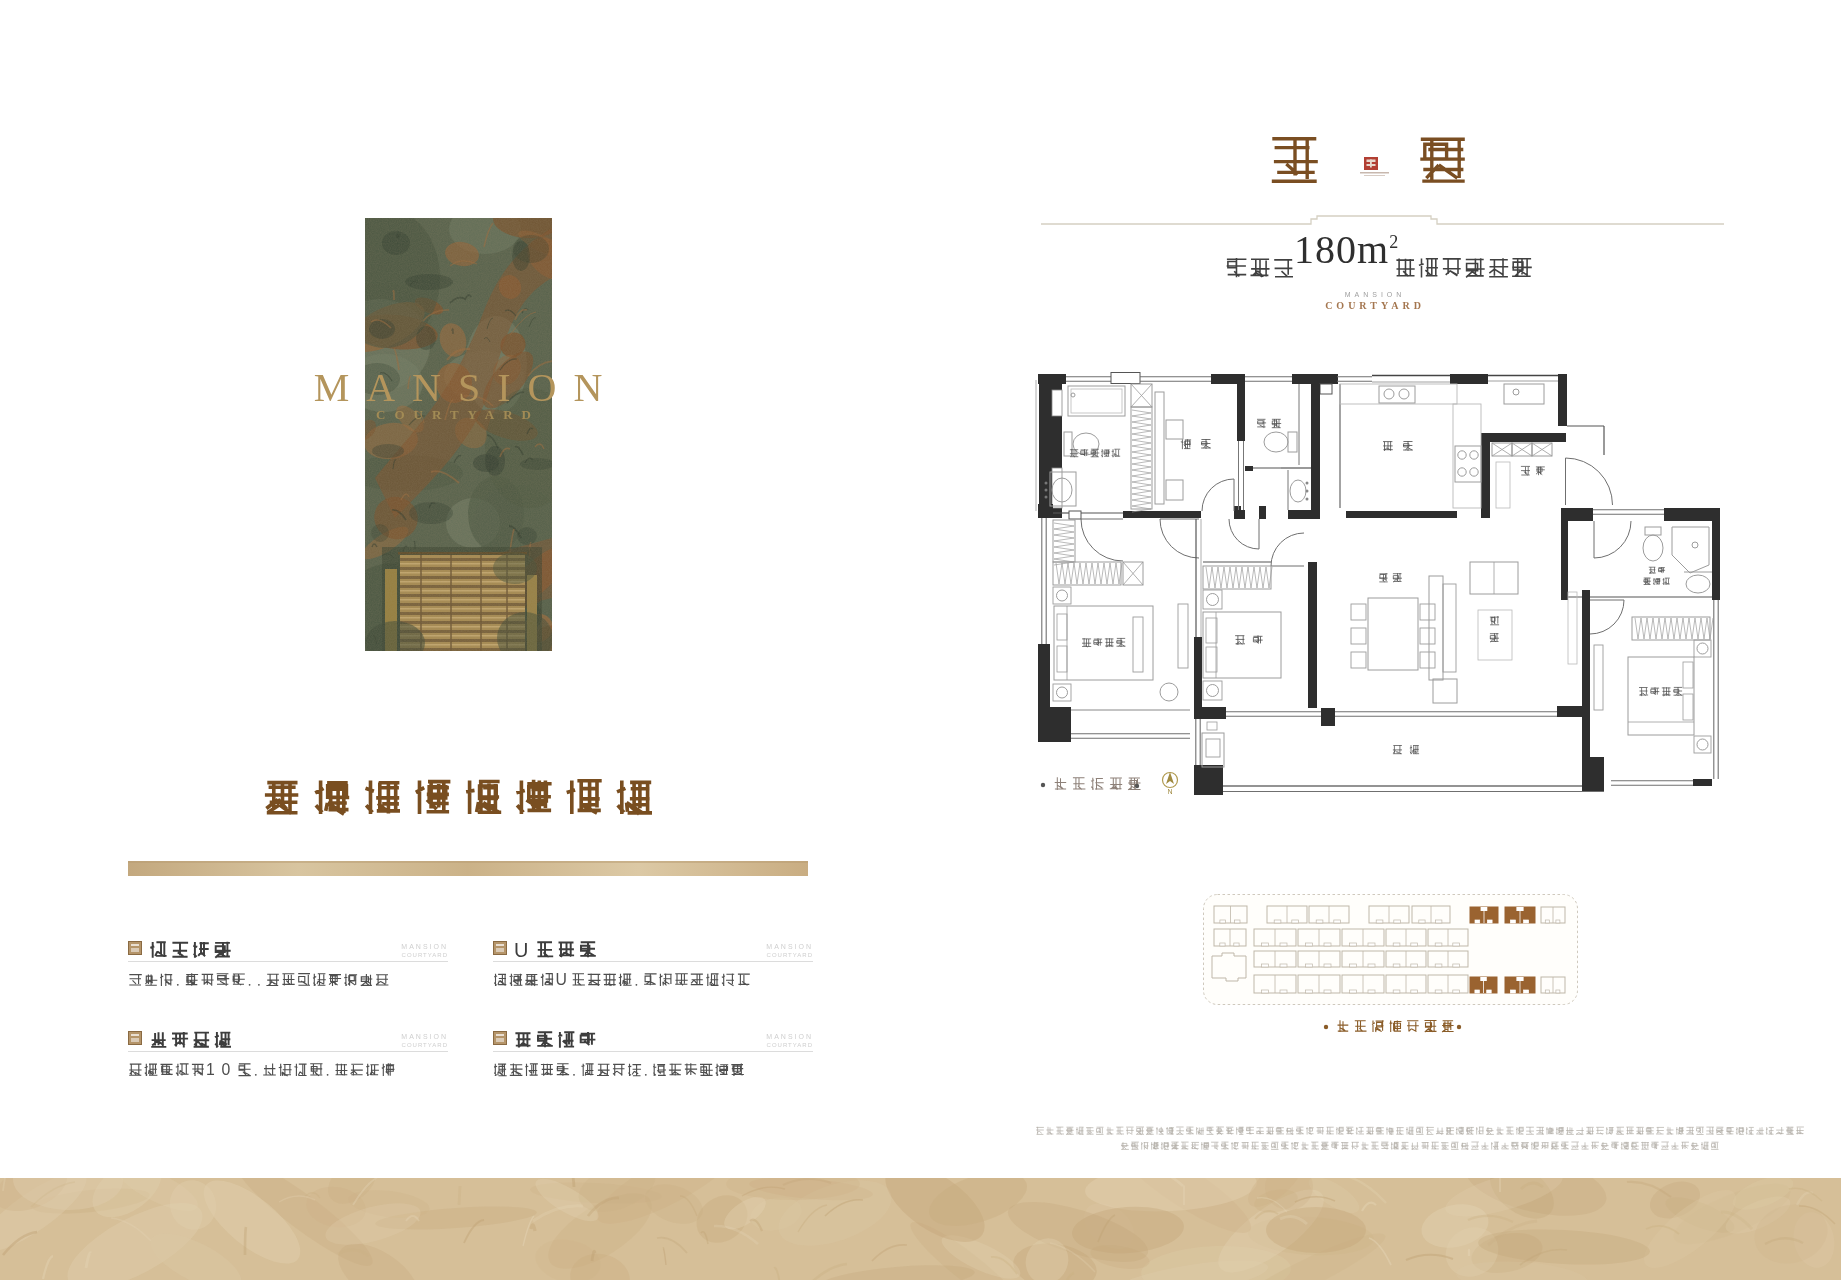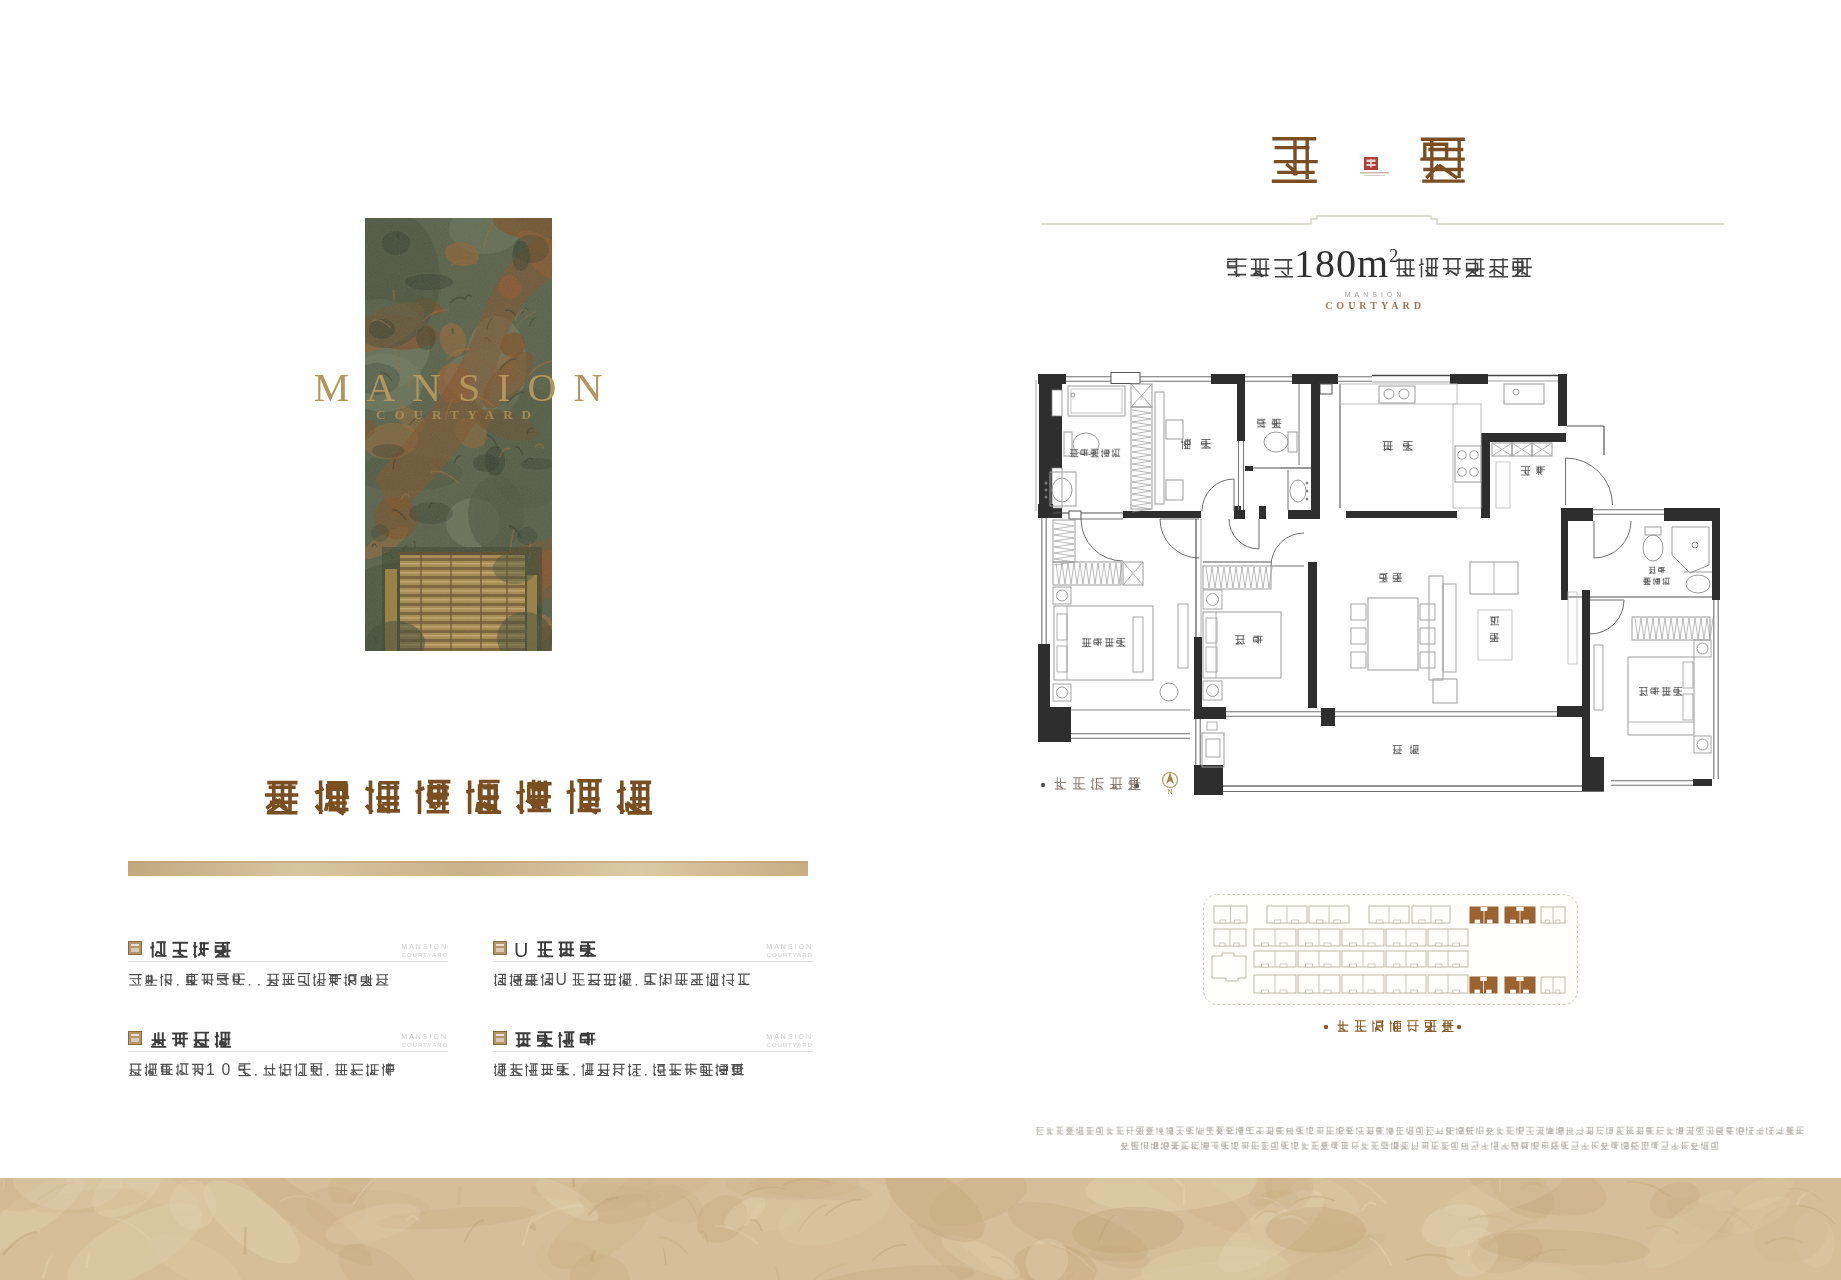--- a/index.html
+++ b/index.html
@@ -366,21 +366,21 @@
     <path d="M1.9 13.2L21.4 13.2M1.7 20.0L20.9 20.0M2.7 28.6L21.2 28.6M11.5 12.1L11.5 31.2M2.9 15.5H11.3V21.7H2.9ZM9.2 25.2L14.3 30.5" stroke="#414141" stroke-width="1.56" fill="none" stroke-opacity="1.00"></path>
     <path d="M26.0 13.3L44.1 13.3M25.5 29.4L43.4 29.4M26.1 22.9L44.5 22.9M35.0 13.8L35.0 30.3M41.1 14.4L41.1 30.5M30.8 12.6L30.8 29.6M32.6 24.7L38.5 30.6M32.6 24.7L27.8 29.2M30.7 26.1L37.0 30.8" stroke="#414141" stroke-width="1.56" fill="none" stroke-opacity="1.00"></path>
     <path d="M49.2 13.9L67.2 13.9M50.0 30.7L68.0 30.7M49.6 22.4L67.4 22.4M63.2 14.2L63.2 28.7M56.5 25.2L62.2 30.3" stroke="#414141" stroke-width="1.56" fill="none" stroke-opacity="1.00"></path>
     <path d="M171.4 14.1L189.0 14.1M171.6 29.7L189.5 29.7M171.5 23.0L189.7 23.0M185.3 13.0L185.3 30.5M180.5 12.8L180.5 30.2M174.1 12.4L174.1 28.9M178.2 25.1L183.5 30.4" stroke="#414141" stroke-width="1.56" fill="none" stroke-opacity="1.00"></path>
     <path d="M196.5 12.6L196.5 31.4M193.9 19.2L198.7 18.0M201.3 21.8L212.9 21.8M200.8 29.8L212.4 29.8M200.8 12.7L213.0 12.7M210.8 12.3L210.8 28.9M206.8 12.4L206.8 30.0M202.6 12.0L202.6 30.6M200.4 24.2L205.8 29.1" stroke="#414141" stroke-width="1.56" fill="none" stroke-opacity="1.00"></path>
     <path d="M217.9 22.8L235.7 22.8M217.8 12.9L235.8 12.9M223.1 12.6L223.1 28.1M233.0 13.6L233.0 28.0M225.1 24.8L232.4 29.8M225.1 24.8L220.7 28.8M224.8 24.6L232.5 29.0" stroke="#414141" stroke-width="1.56" fill="none" stroke-opacity="1.00"></path>
     <path d="M241.1 23.0L259.7 23.0M240.8 13.5L258.7 13.5M241.8 29.9L258.7 29.9M250.4 12.6L250.4 28.2M255.7 12.2L255.7 29.0M241.6 17.5H252.6V24.6H241.6ZM247.3 25.6L253.3 30.3M247.3 25.6L241.1 31.4" stroke="#414141" stroke-width="1.56" fill="none" stroke-opacity="1.00"></path>
     <path d="M264.5 20.7L283.2 20.7M264.2 30.7L282.9 30.7M264.9 13.7L282.8 13.7M278.0 12.2L278.0 30.1M269.4 14.3L269.4 29.8M269.4 23.2L277.8 28.5M269.4 23.2L264.3 27.2" stroke="#414141" stroke-width="1.56" fill="none" stroke-opacity="1.00"></path>
     <path d="M287.5 12.7L306.1 12.7M287.1 30.3L305.7 30.3M287.2 21.4L306.8 21.4M292.7 12.4L292.7 30.1M297.0 12.5L297.0 28.5M302.1 12.5L302.1 30.5M288.2 16.1H297.9V24.0H288.2ZM295.4 24.9L302.8 29.3M295.4 24.9L290.1 30.0" stroke="#414141" stroke-width="1.56" fill="none" stroke-opacity="1.00"></path>
   </svg>
-<div class="abs serif" style="left:1294px;top:240px;font-size:40px;color:#2f2f2f;letter-spacing:1px">180m<span style="font-size:18px;vertical-align:15px">2</span></div>
+<div class="abs serif" style="left:1294px;top:226px;font-size:40px;color:#2f2f2f;letter-spacing:1px">180m<span style="font-size:18px;vertical-align:15px">2</span></div>
 
 <div class="abs" style="left:1275px;top:291px;width:200px;text-align:center;color:#9e9e9e;font-size:7px;letter-spacing:4px">MANSION</div>
 <div class="abs serif" style="left:1275px;top:300px;width:200px;text-align:center;color:#a4764f;font-size:10px;letter-spacing:4px;font-weight:bold">COURTYARD</div>
 
 <svg class="abs" style="left:1030px;top:365px" width="700" height="435" viewBox="1030 365 700 435">
     <rect x="1038.0" y="374.0" width="28.0" height="10.0" fill="#2e2e2e" stroke="none" stroke-width="1.0" opacity="1.00"></rect>
     <rect x="1039.0" y="374.0" width="23.0" height="144.0" fill="#2e2e2e" stroke="none" stroke-width="1.0" opacity="1.00"></rect>
     <rect x="1052" y="390" width="10" height="26" fill="#fff" stroke="#888" stroke-width="0.8"></rect>
     <rect x="1052" y="468" width="10" height="40" fill="#fff" stroke="#888" stroke-width="0.8"></rect>
     <line x1="1036.0" y1="380.0" x2="1036.0" y2="511.0" stroke="#999" stroke-width="0.8"></line>

